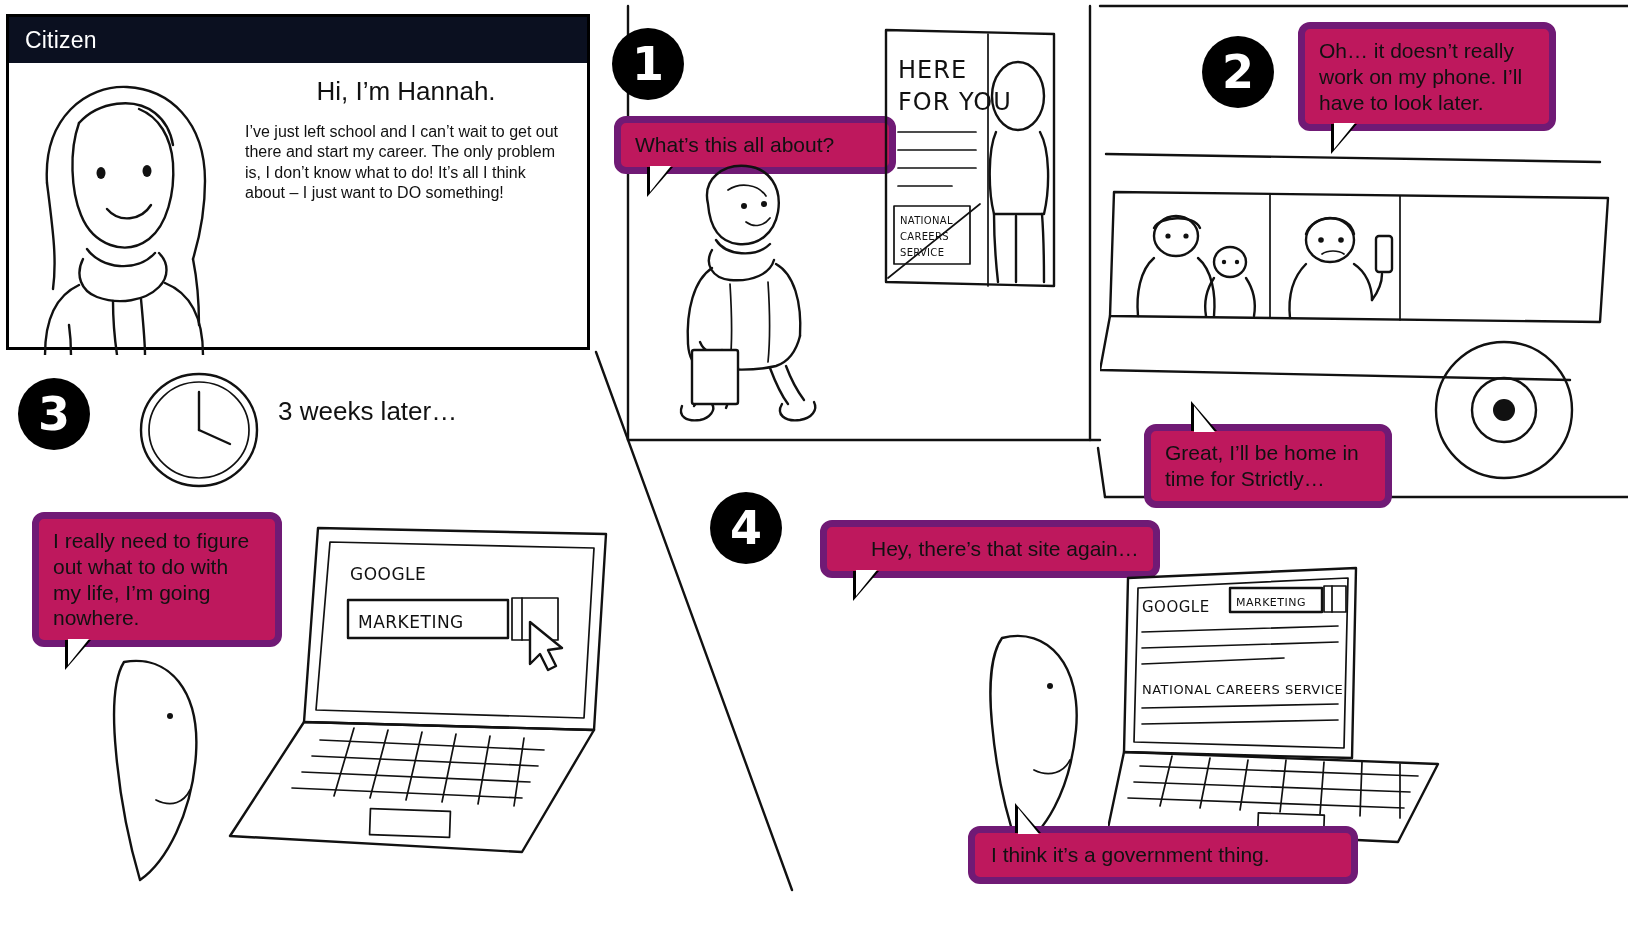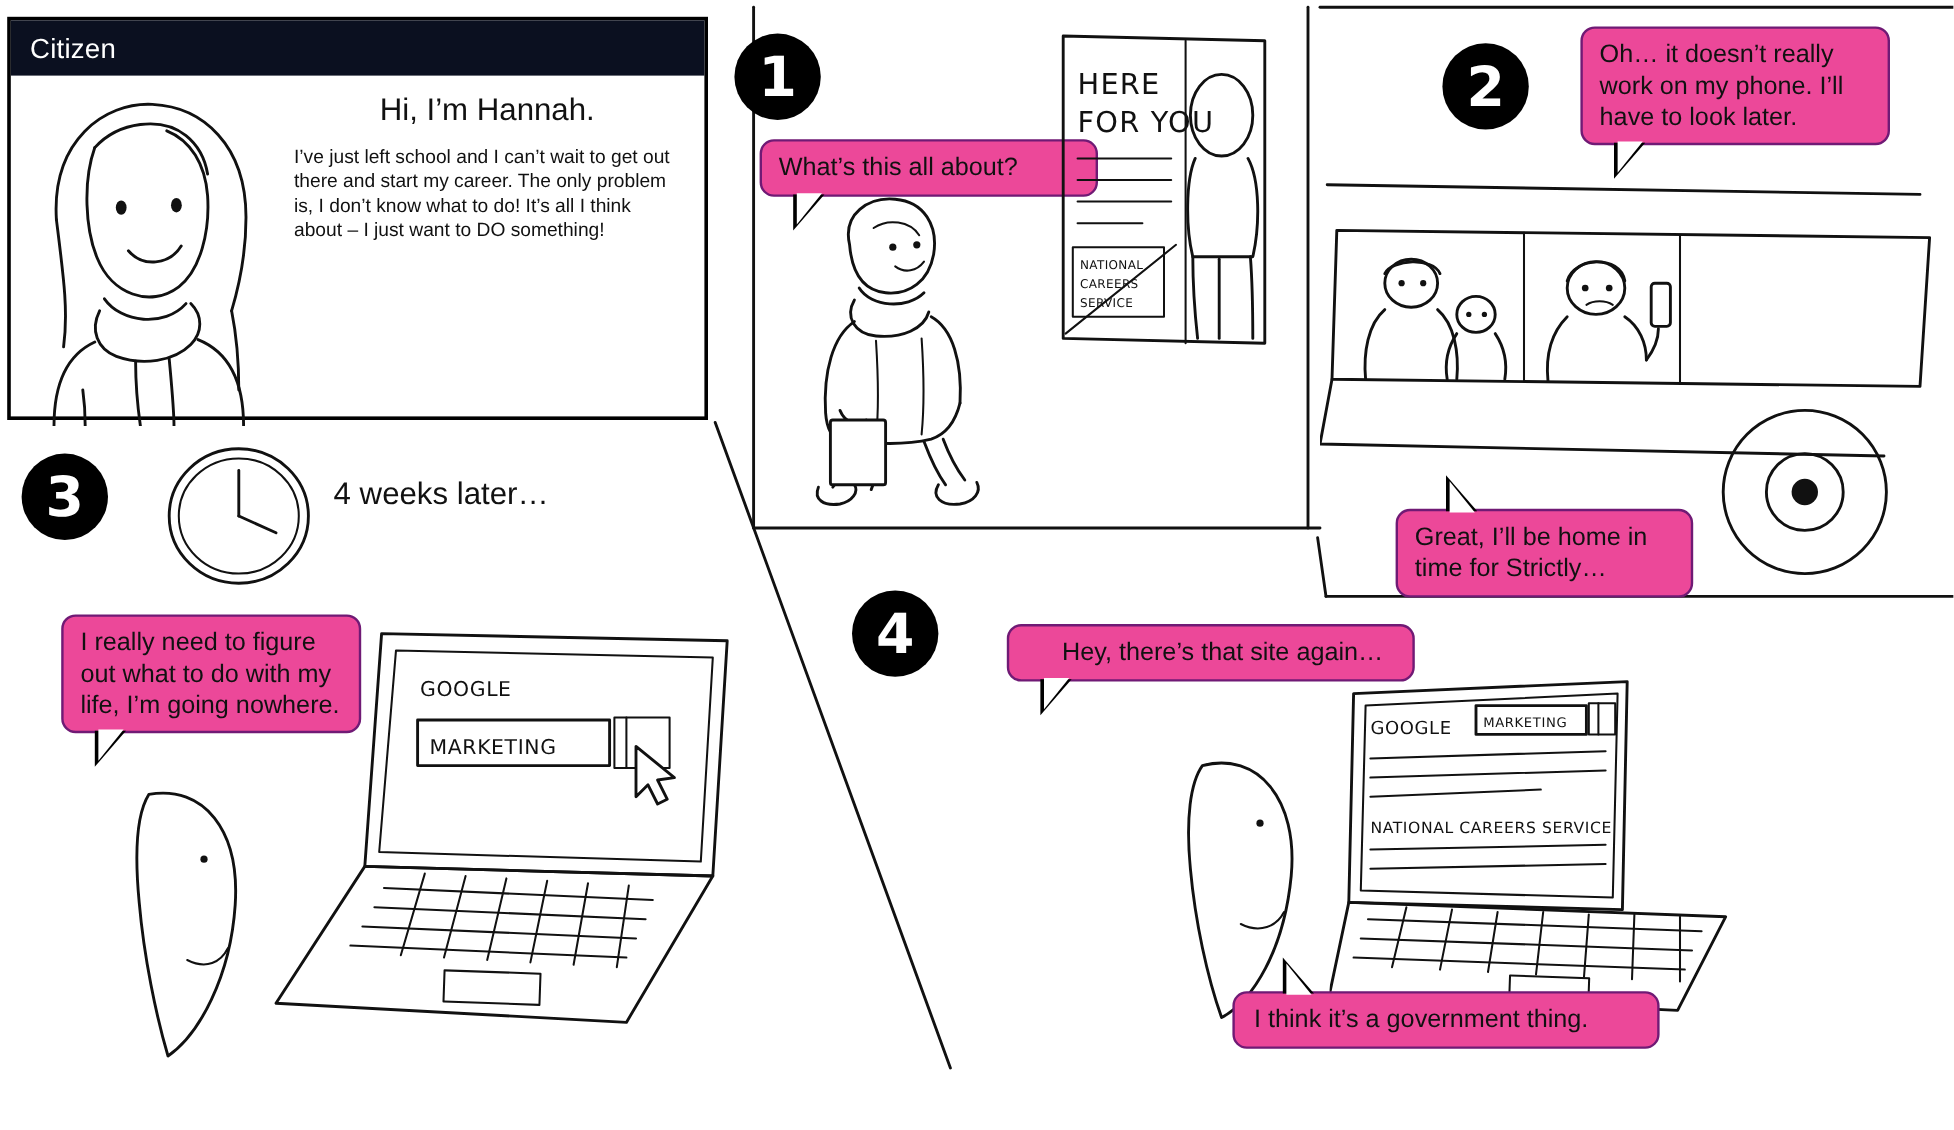--- a/index.html
+++ b/index.html
@@ -85,29 +85,28 @@
     display: flex;
     align-items: center;
     justify-content: center;
     line-height: 1;
     font-family: "DejaVu Sans", sans-serif;
   }
 
   
   .bubble {
     position: absolute;
-    background: #ec4899;
-    border: 2px solid #701a75;
+    background: #be185d;
+    border: 7px solid #701a75;
     border-radius: 12px;
     padding: 9px 14px;
     font-size: 21px;
     line-height: 1.23;
     color: #111;
     box-sizing: border-box;
-    margin-left: 19px;
   }
   .bubble .tail,
   .bubble .tail-in {
     position: absolute;
     width: 0; height: 0;
   }
 
   
   .tail-dl { border-left: 0 solid transparent; }
   .tail-dl.outer {
@@ -321,21 +320,21 @@
 
   <div class="badge abs" style="left:18px; top:378px;">3</div>
 
   <svg class="abs" style="left:132px; top:366px;" width="134" height="128">
     <ellipse class="ink" cx="67" cy="64" rx="58" ry="56"></ellipse>
     <ellipse class="ink-thin" cx="67" cy="64" rx="50" ry="48"></ellipse>
     <path class="ink" d="M67 64 L67 26"></path>
     <path class="ink" d="M67 64 L98 78"></path>
   </svg>
 
-  <div class="caption" style="left:278px; top:396px;">4 weeks later…</div>
+  <div class="caption" style="left:278px; top:396px;">3 weeks later…</div>
 
   <div class="bubble" style="left:32px; top:512px; width:250px;">
     <span>I really need to figure out what to do with my life, I’m going nowhere.</span>
     <span class="tail tail-dl outer"></span>
     <span class="tail tail-dl inner"></span>
   </div>
 
   <svg class="abs" style="left:96px; top:648px;" width="130" height="240">
     <path class="ink" d="M28 14 C74 6 104 44 100 106 C96 166 70 214 44 232 C34 198 24 150 20 104 C16 62 18 30 28 14 Z"></path>
     <circle cx="74" cy="68" r="3" fill="#111" stroke="none"></circle>
@@ -412,19 +411,19 @@
     <path class="ink-thin" d="M102 202 L92 252"></path>
     <path class="ink-thin" d="M140 204 L132 254"></path>
     <path class="ink-thin" d="M178 204 L172 256"></path>
     <path class="ink-thin" d="M216 206 L212 258"></path>
     <path class="ink-thin" d="M254 206 L252 260"></path>
     <path class="ink-thin" d="M292 208 L292 262"></path>
 
     <rect class="ink-thin" x="150" y="258" width="66" height="20" transform="rotate(2 183 268)"></rect>
   </svg>
 
-  <div class="bubble" style="left:1008px; top:826px; width:356px;padding-left:16px;">
+  <div class="bubble" style="left:968px; top:826px; width:390px;padding-left:16px;">
     <span>I think it’s a government thing.</span>
     <span class="tail tail-ul outer"></span>
     <span class="tail tail-ul inner"></span>
   </div>
 
 </div>
 
 </body></html>

